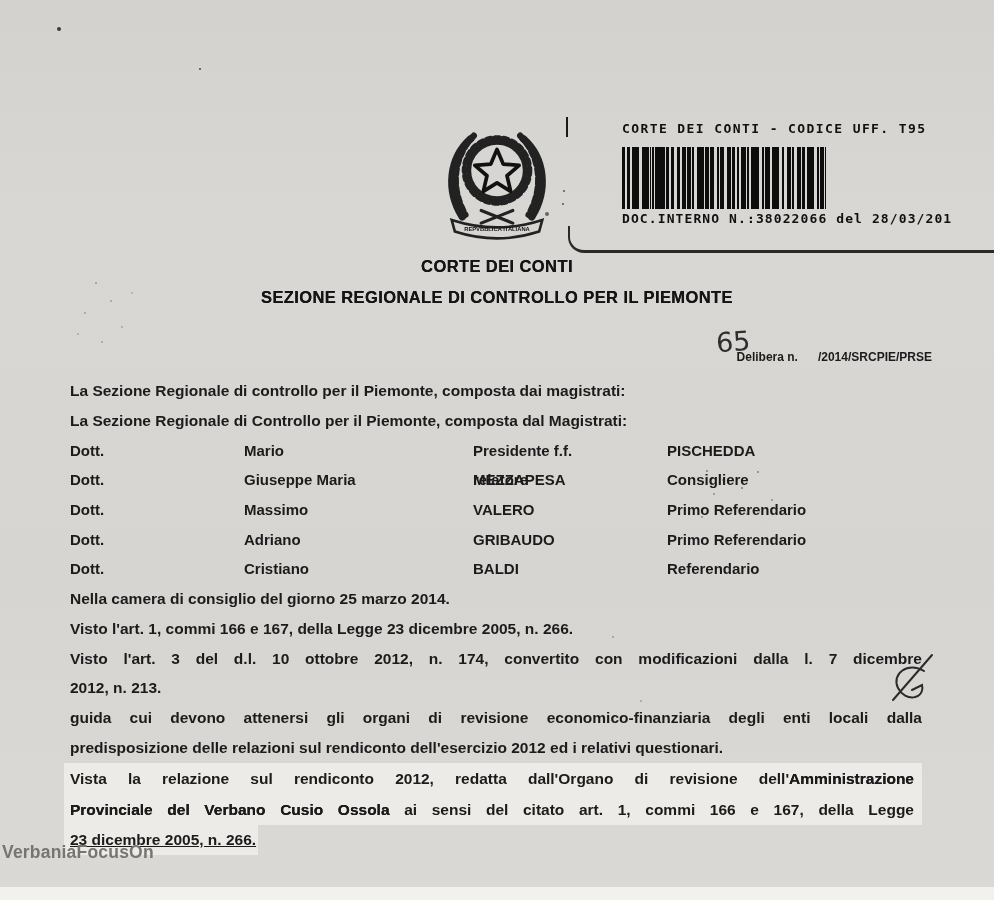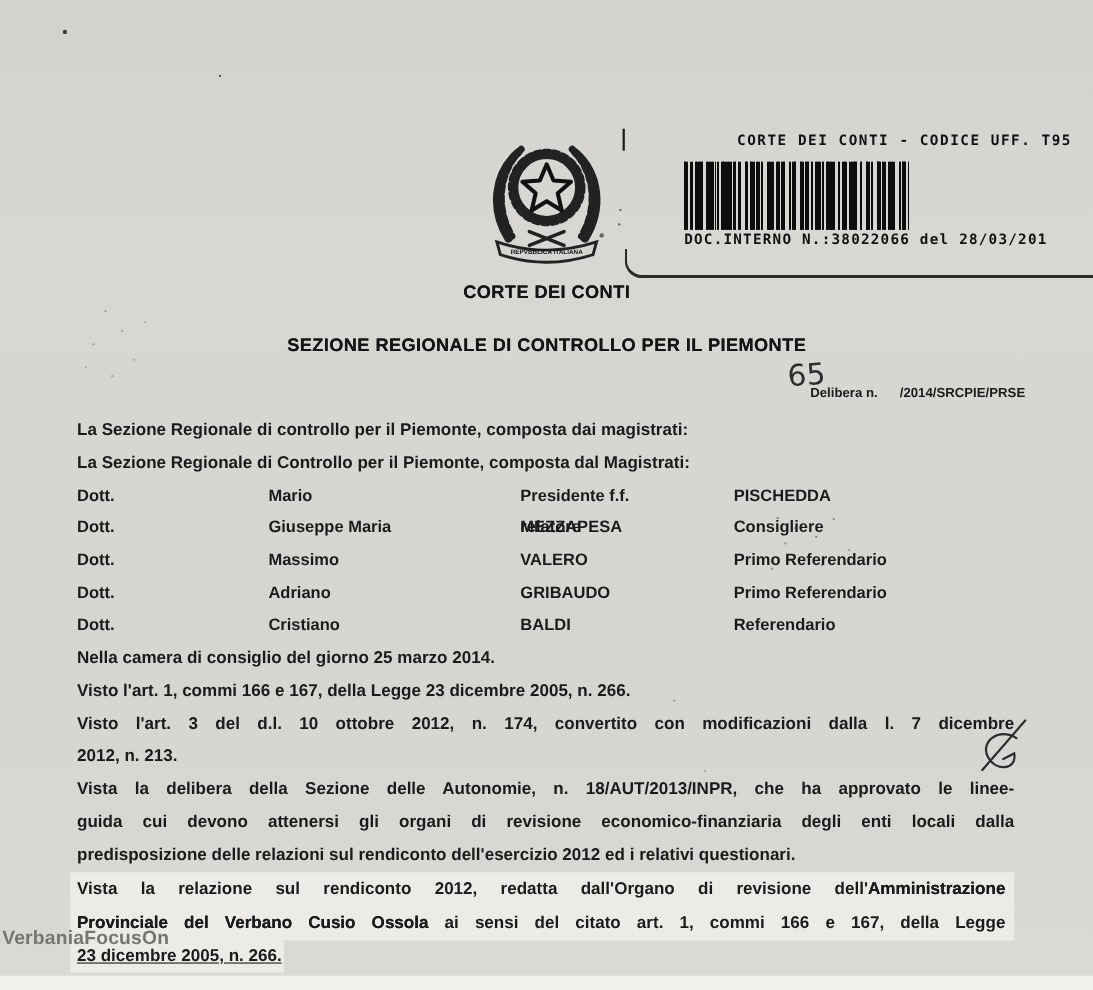--- a/index.html
+++ b/index.html
@@ -7,21 +7,21 @@
     position:relative;width:994px;height:900px;overflow:hidden;
     background:linear-gradient(180deg,#d3d2cf 0%,#d8d7d4 25%,#d6d5d2 65%,#dad9d6 100%);
     font-family:"Liberation Sans",sans-serif;color:#1b1b1b;
   }
   
   .stamp-line{
     position:absolute;left:622px;white-space:nowrap;
     font-family:"DejaVu Sans Mono",monospace;font-weight:bold;
     font-size:13px;letter-spacing:1.4px;color:#111;
   }
-  #stamp-line1{top:121px;margin-left:48px;}
+  #stamp-line1{top:121px;}
   #stamp-line2{top:211px;letter-spacing:1.1px;}
   #barcode{
     position:absolute;left:622px;top:147px;width:205px;height:62px;
     background:
       repeating-linear-gradient(90deg,#0d0d0d 0 2px,transparent 2px 5px),
       repeating-linear-gradient(90deg,#0d0d0d 0 3px,transparent 3px 11px),
       repeating-linear-gradient(90deg,#0d0d0d 0 1px,transparent 1px 7px),
       repeating-linear-gradient(90deg,transparent 0 14px,#0d0d0d 14px 17px,transparent 17px 23px);
   }
   #stamp-tick{position:absolute;left:566px;top:117px;width:2px;height:20px;background:#1a1a1a;}
@@ -32,21 +32,21 @@
   }
   
   #emblem{position:absolute;left:438px;top:122px;}
   
   .center-title{
     position:absolute;left:0;width:100%;text-align:center;
     font-weight:bold;font-size:16.5px;letter-spacing:.4px;color:#141414;
     text-shadow:0 0 .4px #141414;white-space:nowrap;
   }
   #doc-title{top:257px;text-align:center;}
-  #doc-subtitle{top:305px;}
+  #doc-subtitle{top:288px;}
   
   #delibera-line{
     position:absolute;right:62px;top:350px;font-size:12px;font-weight:600;
     white-space:nowrap;color:#1b1b1b;
   }
   #delibera-gap{display:inline-block;width:20px;}
   #delibera-number{
     position:absolute;left:716px;top:326px;font-size:27px;font-weight:400;
     color:#2e2e2e;transform:rotate(-4deg);font-family:"DejaVu Sans",sans-serif;
   }
@@ -160,21 +160,20 @@
         <span>Cristiano</span>
         <span>BALDI</span>
         <span>Referendario</span>
       </div>
     </div>
 
     <div class="ln">Nella camera di consiglio del giorno 25 marzo 2014.</div>
     <div class="ln">Visto l'art. 1, commi 166 e 167, della Legge 23 dicembre 2005, n. 266.</div>
     <div class="ln just">Visto l'art. 3 del d.l. 10 ottobre 2012, n. 174, convertito con modificazioni dalla l. 7 dicembre</div>
     <div class="ln">2012, n. 213.</div>
-    <div class="ln just">Vista la delibera della Sezione delle Autonomie, n. 18/AUT/2013/INPR, che ha approvato le linee-</div>
     <div class="ln just">guida cui devono attenersi gli organi di revisione economico-finanziaria degli enti locali dalla</div>
     <div class="ln">predisposizione delle relazioni sul rendiconto dell'esercizio 2012 ed i relativi questionari.</div>
 
     <div class="ln just hl"><span>Vista la relazione sul rendiconto 2012, redatta dall'Organo di revisione dell'</span><span class="b">Amministrazione</span></div>
     <div class="ln just hl"><span class="b">Provinciale del Verbano Cusio Ossola</span><span> ai sensi del citato art. 1, commi 166 e 167, della Legge</span></div>
     <div class="ln"><span class="hl-part">23 dicembre 2005, n. 266.</span></div>
   </div>
 
   <svg id="pen-mark" width="70" height="64" viewBox="0 0 70 64">
     <g fill="none" stroke="#2b2b2b" stroke-width="2" stroke-linecap="round">

